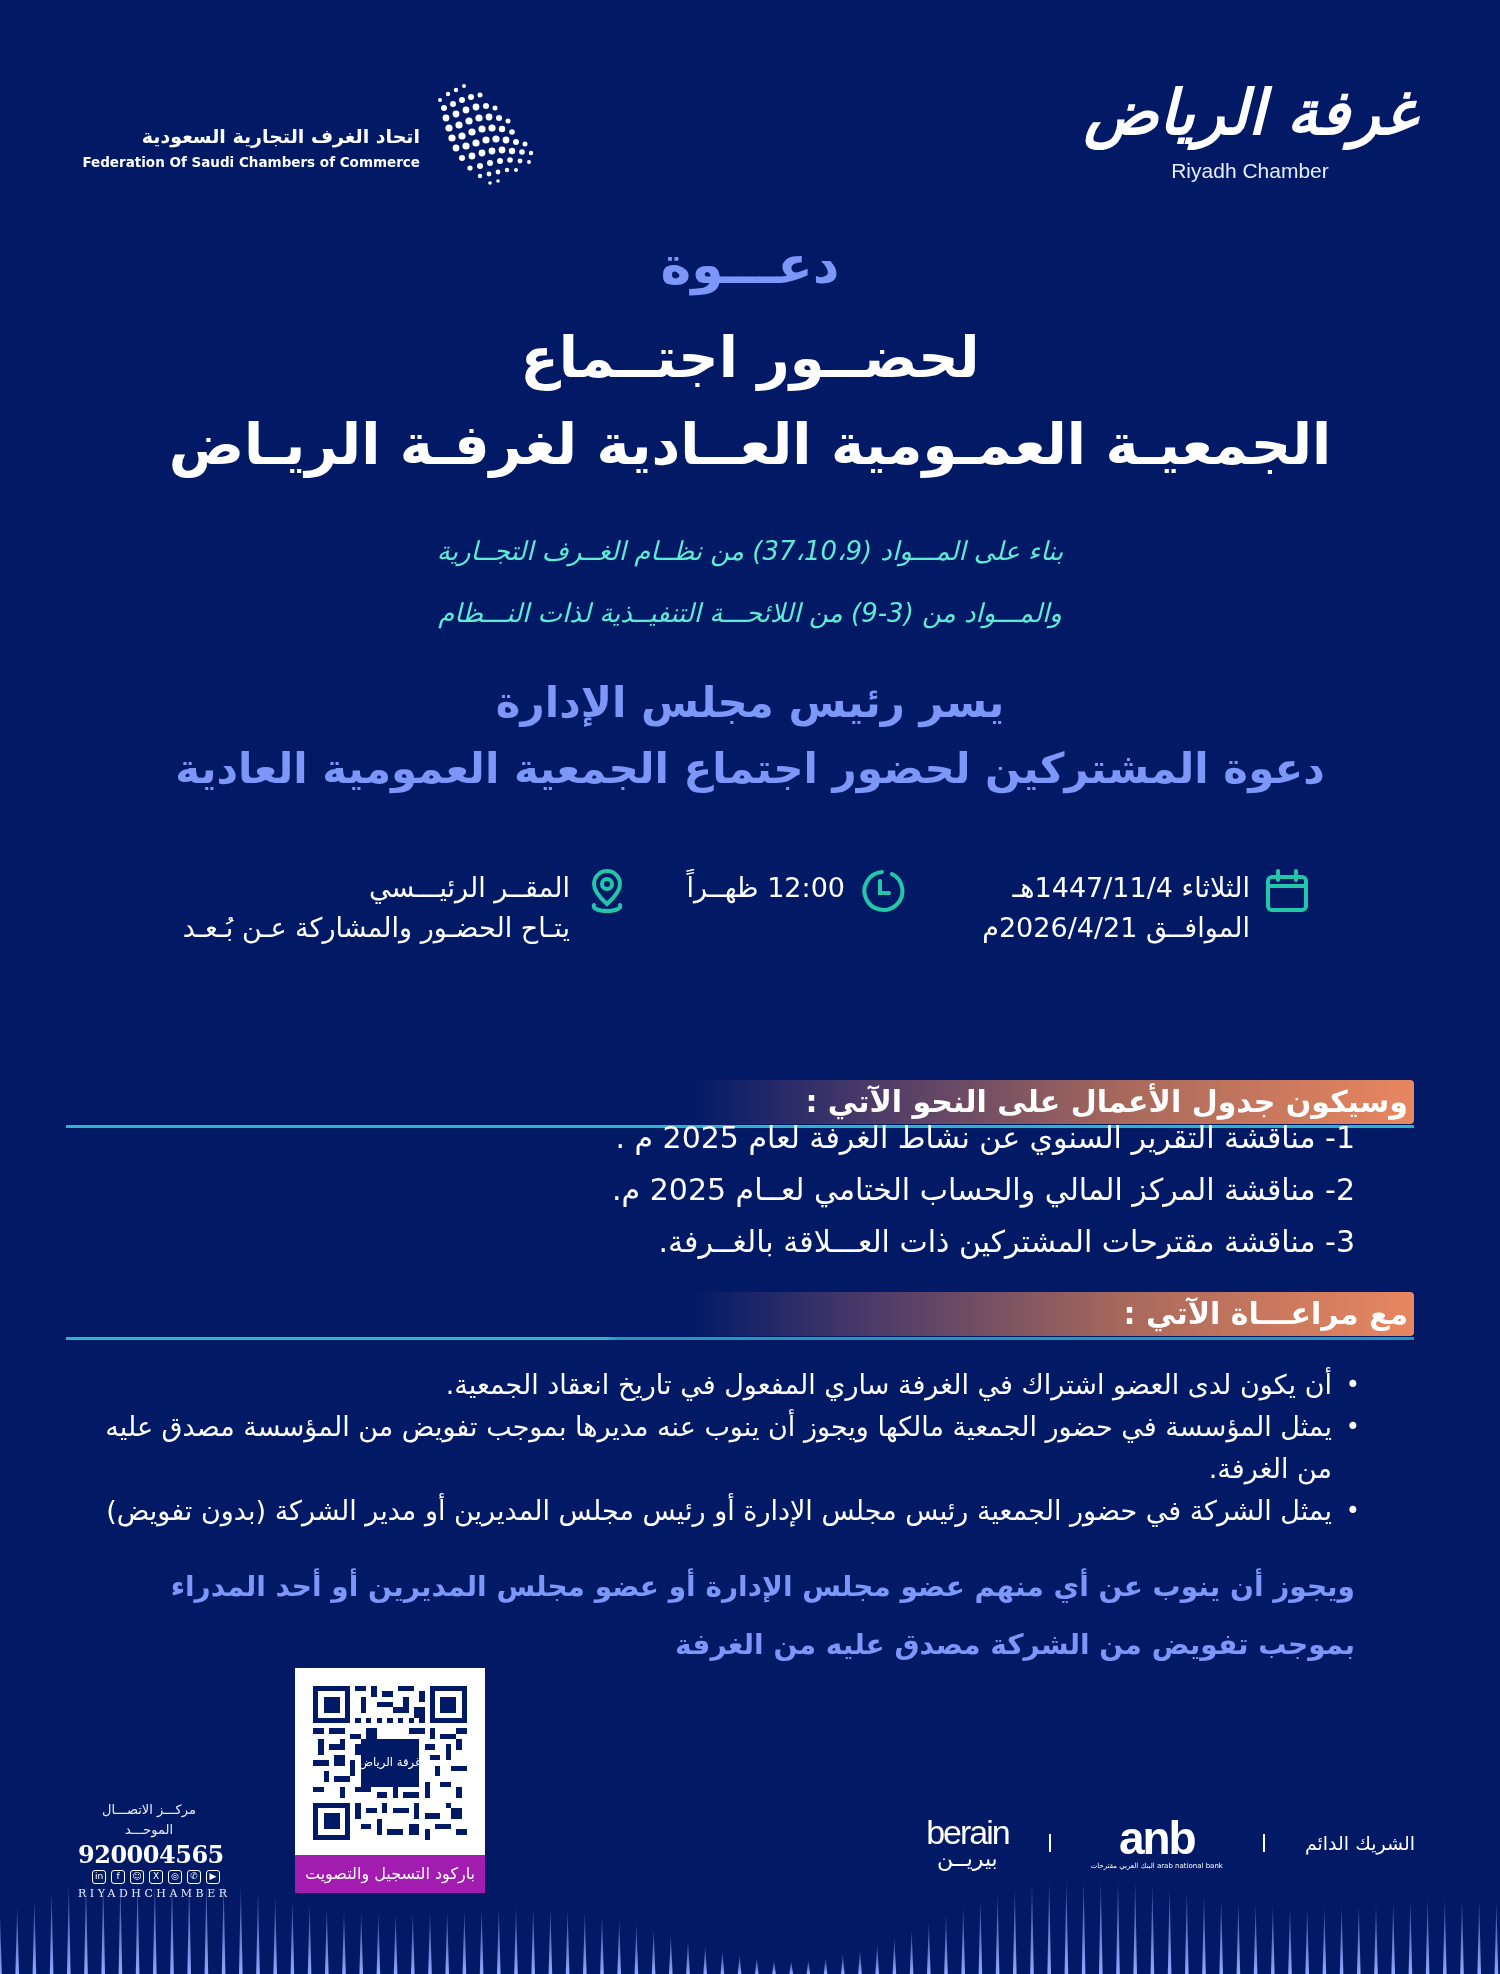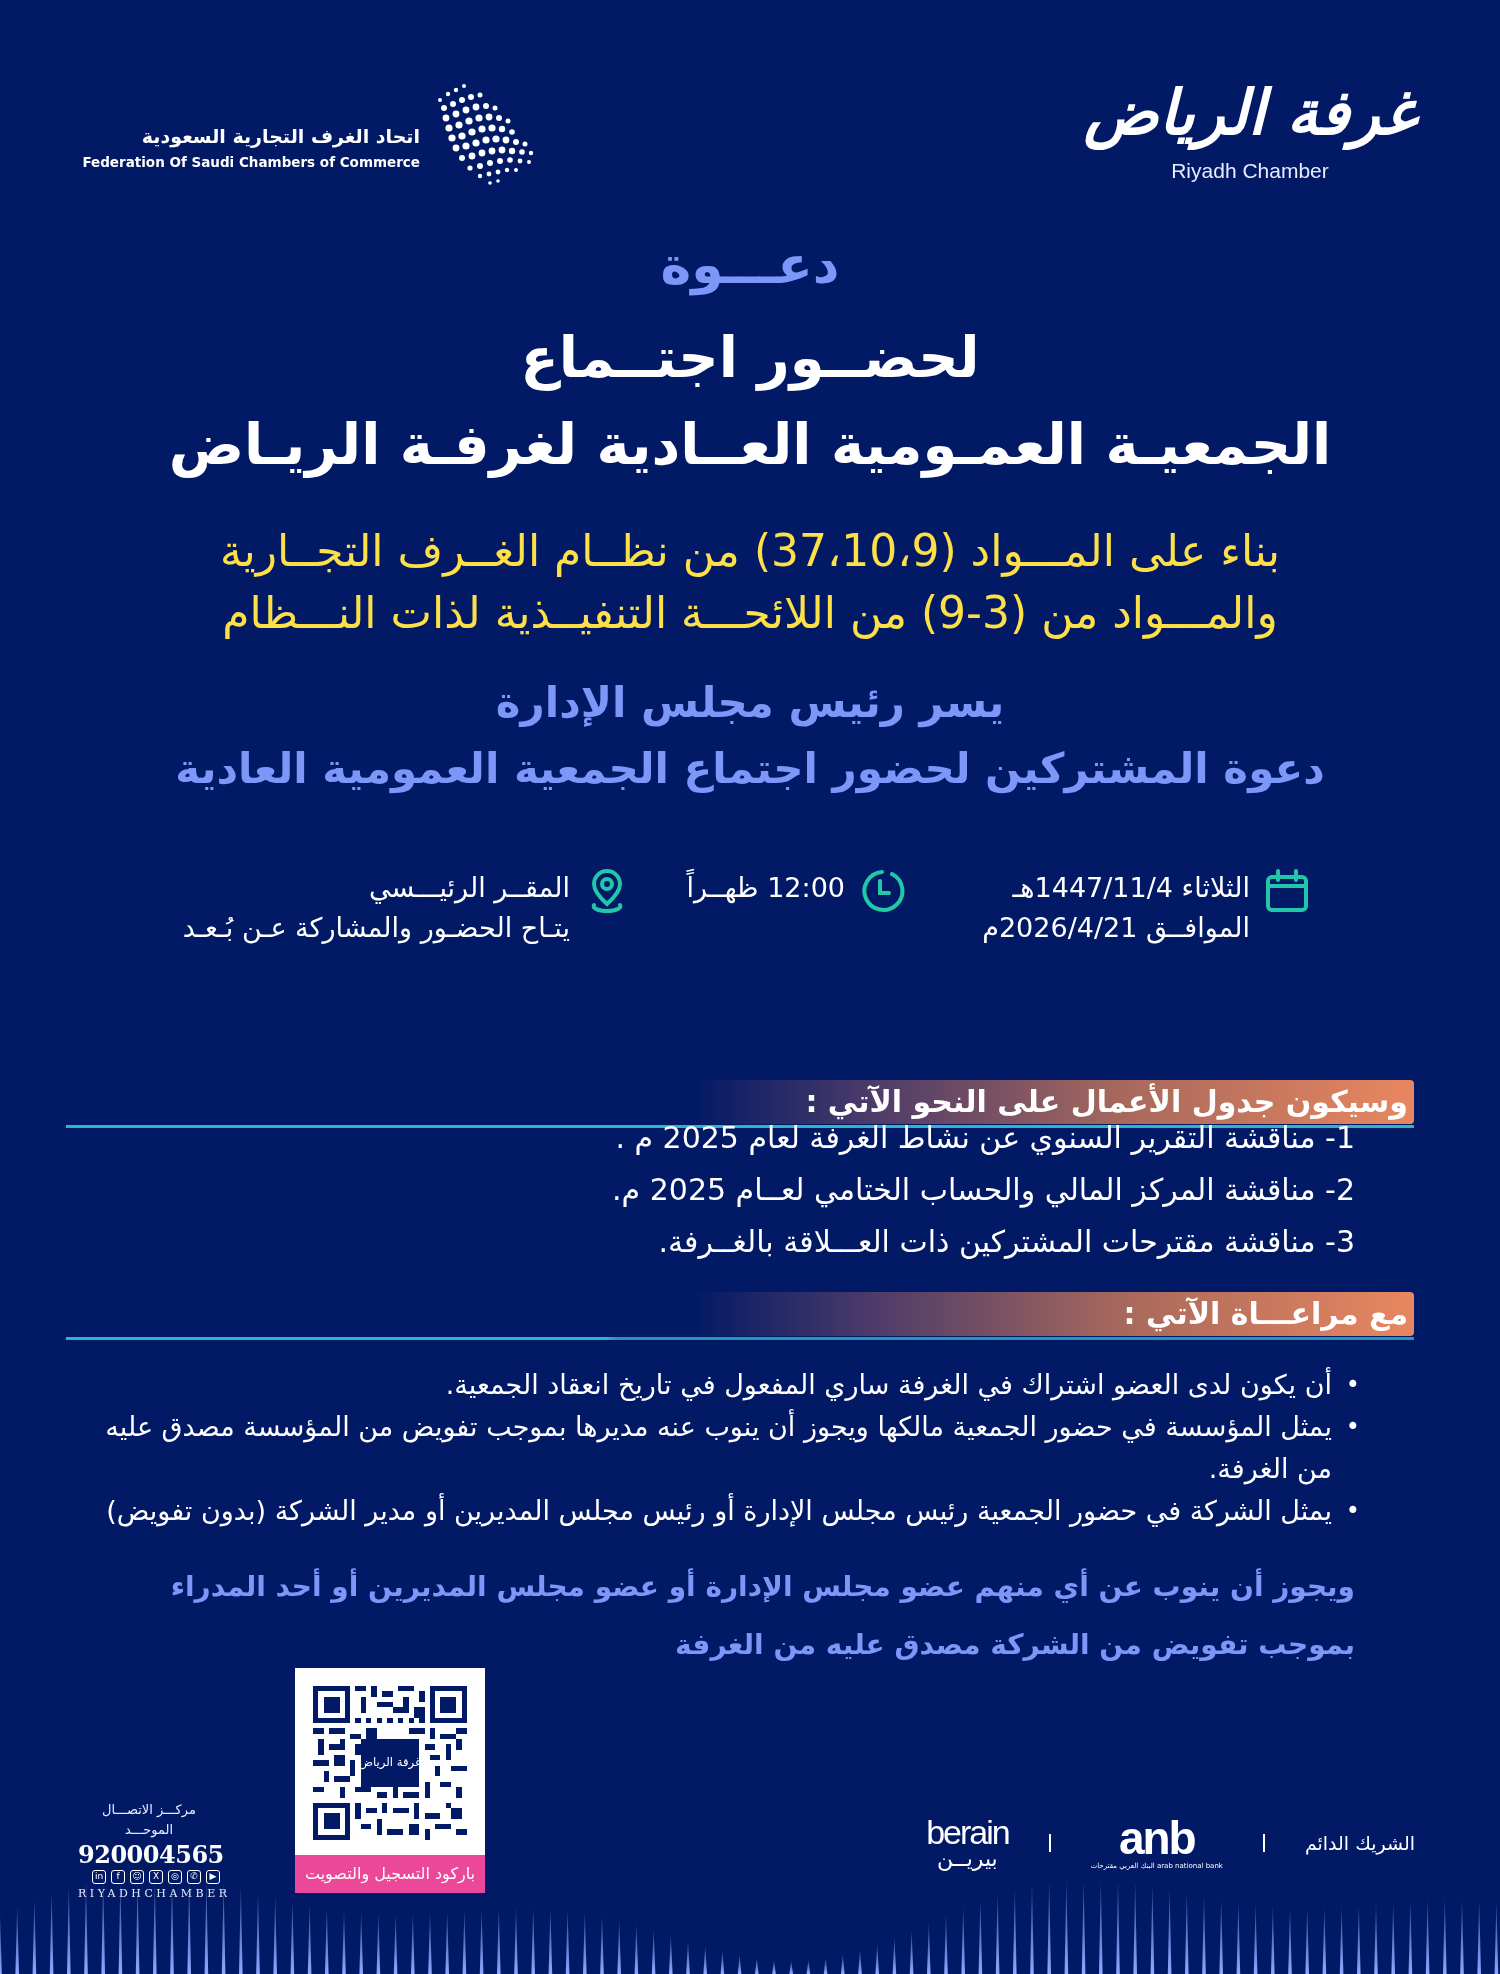--- a/index.html
+++ b/index.html
@@ -18,21 +18,21 @@
     .riyadh-logo { left: 1080px; top: 70px; width: 340px; height: 130px; text-align: center; }
     .riyadh-ar { font-size: 62px; font-weight: bold; direction: rtl; line-height: 86px; font-style: italic; letter-spacing: -2px; }
     .riyadh-en { font-size: 21px; line-height: 30px; font-family: "Liberation Sans", sans-serif; color: #e8ecff; }
 
     
     .center { left: 0; width: 1500px; text-align: center; direction: rtl; }
     .t-invite { top: 230px; font-size: 52px; font-weight: bold; color: #7c97f7; line-height: 70px; }
     .t-attend { top: 318px; font-size: 56px; font-weight: bold; line-height: 80px; }
     .t-assembly { top: 405px; font-size: 56px; font-weight: bold; line-height: 80px; }
 
-    .t-basis { top: 520px; font-size: 44px; line-height: 62px; color: #fde047; }
+    .t-basis { top: 520px; font-size: 26px; line-height: 62px; color: #5eead4; font-style: italic; }
     .t-chairman { top: 670px; font-size: 42px; font-weight: bold; color: #7c97f7; line-height: 66px; }
 
     
     .meta-item { display: flex; direction: rtl; align-items: flex-start; gap: 14px; }
     .meta-icon { width: 46px; height: 46px; flex: none; }
     .meta-text { font-size: 27px; line-height: 40px; direction: rtl; text-align: right; white-space: nowrap; }
     .meta-date { right: 190px; top: 868px; }
     .meta-time { right: 595px; top: 868px; }
     .meta-place { right: 870px; top: 868px; }
 
@@ -52,21 +52,21 @@
 
     .notes { right: 140px; left: 95px; top: 1364px; direction: rtl; text-align: right; list-style: none; }
     .notes li { font-size: 27px; line-height: 42px; position: relative; padding-right: 28px; }
     .notes li::before { content: "•"; position: absolute; right: 0; top: 0; font-size: 24px; }
 
     .delegation { right: 145px; left: 94px; top: 1558px; direction: rtl; text-align: right; font-size: 28px; font-weight: bold; line-height: 58px; color: #7c97f7; }
 
     
     .qr-box { left: 295px; top: 1668px; width: 190px; height: 225px; background: #ffffff; }
     .qr-svg { position: absolute; left: 18px; top: 18px; width: 154px; height: 154px; }
-    .qr-label { position: absolute; left: 0; bottom: 0; width: 190px; height: 38px; background: #ec4899;
+    .qr-label { position: absolute; left: 0; bottom: 0; width: 190px; height: 38px; background: #a21caf;
       font-size: 16px; line-height: 38px; text-align: center; direction: rtl; color: #fff; }
 
     
     .contact { left: 78px; top: 1800px; width: 142px; text-align: center; }
     .contact-lbl { font-size: 13px; direction: rtl; line-height: 20px; color: #e8ecff; }
     .contact-phone { font-size: 24px; font-weight: bold; font-family: "DejaVu Serif", serif; line-height: 30px; letter-spacing: -0.5px; }
     .contact-social { display: flex; justify-content: flex-end; gap: 5px; font-size: 12px; line-height: 16px; }
     .contact-social span { width: 14px; height: 14px; border: 1.5px solid #fff; border-radius: 3px; display: inline-block; font-size: 9px; line-height: 11px; text-align: center; }
     .contact-handle { font-size: 11px; letter-spacing: 3.5px; font-family: "DejaVu Serif", serif; line-height: 20px; color: #e8ecff; }
 

